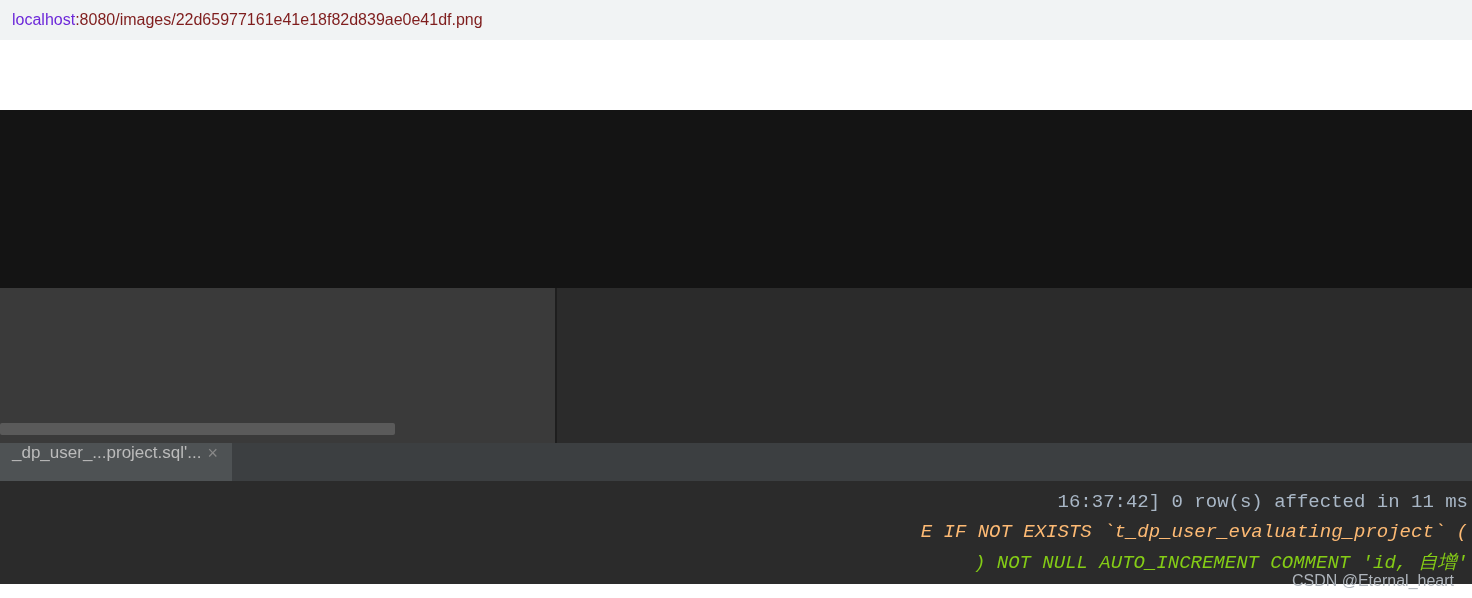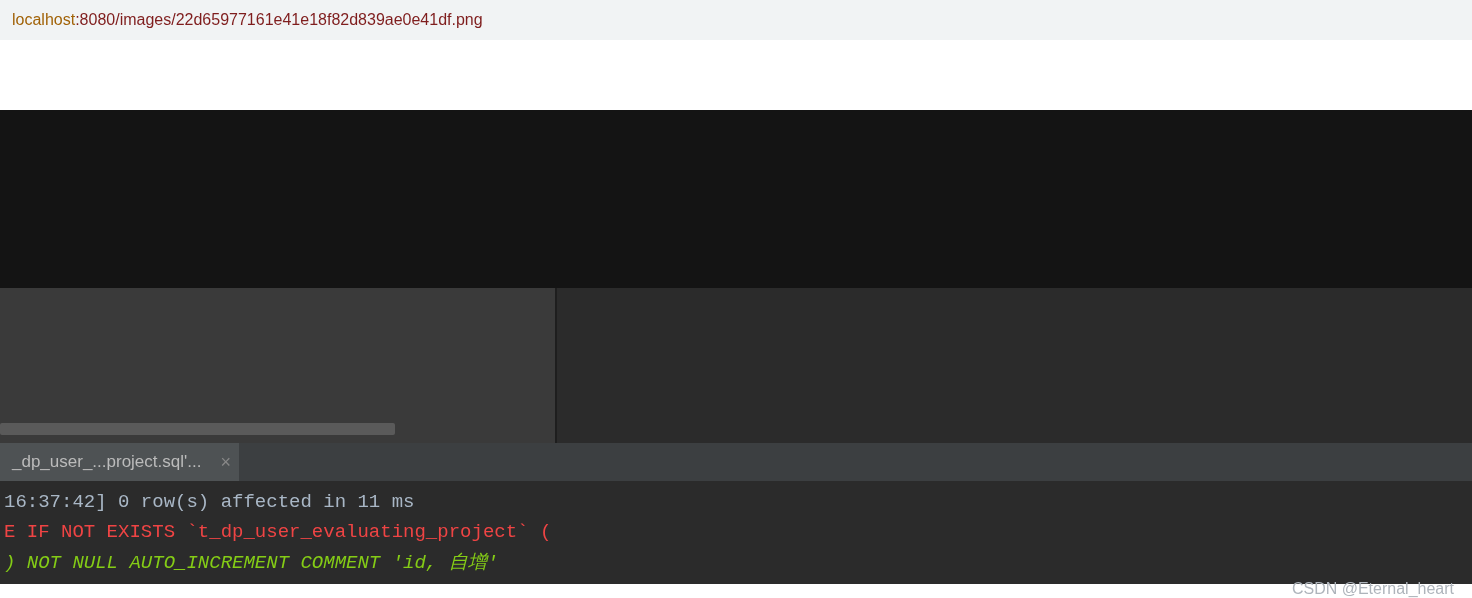--- a/index.html
+++ b/index.html
@@ -18,21 +18,21 @@
     .address-bar {
       height: 40px;
       background: #f1f3f4;
       display: flex;
       align-items: center;
       padding: 0 12px;
       font-size: 16px;
       color: #202124;
     }
     .url-host {
-      color: #a16207;
+      color: #6d28d9;
     }
     .url-path {
       color: #7f1d1d;
     }
     .white-gap {
       height: 70px;
       background: #ffffff;
     }
     .dark-area {
       height: 178px;
@@ -67,53 +67,54 @@
     }
     .tab-bar {
       height: 38px;
       background: #3c3f41;
       display: flex;
       align-items: center;
     }
     .tab {
       height: 100%;
       display: flex;
-      align-items: center;
-      padding: 0 4px 0 12px;
+      padding: 0 10px 0 12px;
       background: #4e5254;
       color: #bbbbbb;
       font-size: 17px;
-      gap: 15px;
+      gap: 2px;
     }
     .tab-close {
       color: #888;
       font-size: 18px;
       cursor: pointer;
       padding: 0 4px;
     }
     .console-area {
       background: #2b2b2b;
       padding: 6px 4px;
       font-family: "Consolas", "Courier New", monospace;
       font-size: 19px;
       line-height: 1.6;
+      text-align: right;
     }
     .console-line-1 {
       color: #a9b7c6;
     }
     .console-line-2 {
-      color: #ef4444;
+      color: #fdba74;
+      font-style: italic;
     }
     .console-line-3 {
       color: #84cc16;
       font-style: italic;
     }
     .watermark {
       position: absolute;
-      bottom: 0;
+      bottom: 8px;
       right: 18px;
       color: #aeb4bb;
       font-size: 16px;
       font-family: Arial, sans-serif;
     }
   </style>
 </head>
 <body>
 
 <div class="address-bar">

